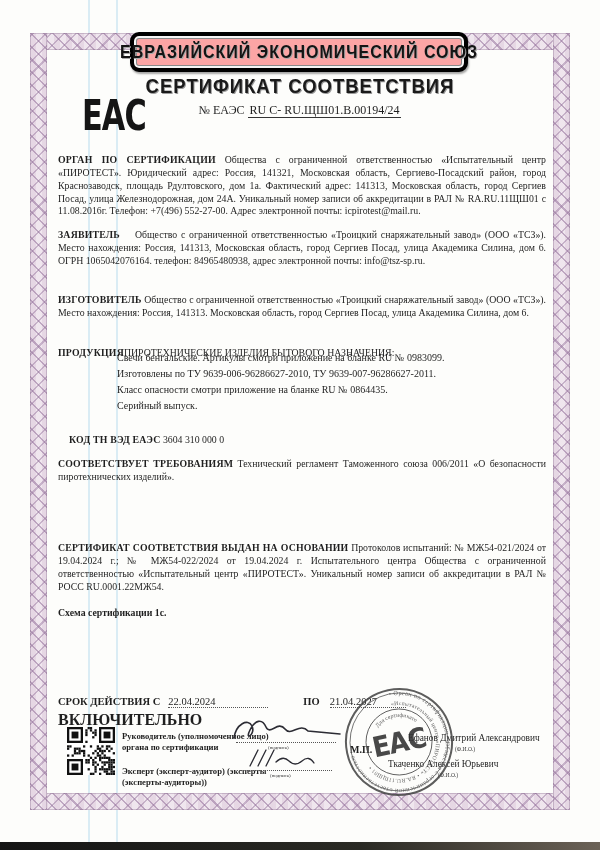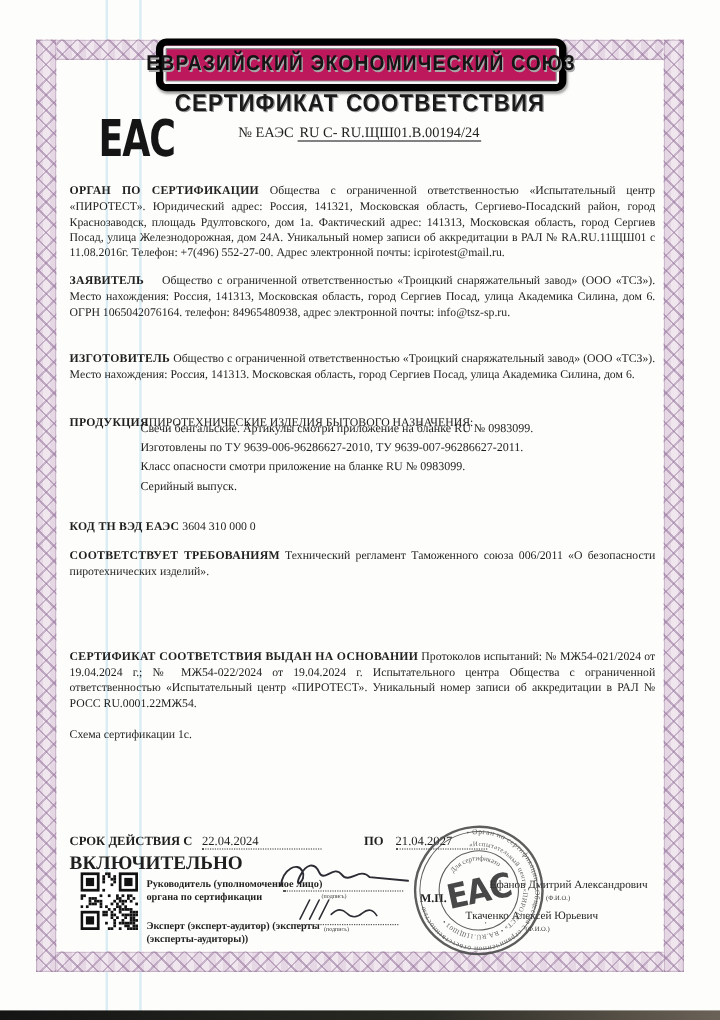--- a/index.html
+++ b/index.html
@@ -18,21 +18,21 @@
       repeating-linear-gradient(-45deg, rgba(151,117,158,0.45) 0 1.5px, transparent 1.5px 9px),
       repeating-linear-gradient(90deg, rgba(198,166,197,0.28) 0 6px, rgba(233,220,233,0.28) 6px 12px);
     box-shadow:inset 0 0 0 1px rgba(120,90,125,0.30);}
   .band-top{left:30px;top:33px;width:540px;height:17px;}
   .band-bottom{left:30px;top:793px;width:540px;height:17px;}
   .band-left{left:30px;top:33px;width:17px;height:777px;}
   .band-right{left:553px;top:33px;width:17px;height:777px;}
 
   
   .banner{position:absolute;left:130px;top:32px;width:330px;height:32px;
-    background:#be185d;border:6px solid #000000;border-radius:9px;
+    background:#fca5a5;border:4px solid #000000;border-radius:9px;
     box-shadow:inset 0 0 0 2px #f6f6f6, inset 0 0 0 3px #8a8a8a, 1px 2px 2px rgba(0,0,0,0.35);
     display:flex;align-items:center;justify-content:center;}
   .banner span{font-family:"Liberation Sans",sans-serif;font-weight:800;font-size:16px;
     letter-spacing:1px;color:#141414;text-shadow:1px 1px 0 #a8a8a8;transform:scaleY(1.12);white-space:nowrap;}
   .eac-logo{position:absolute;left:82px;top:90px;width:52px;height:46px;
     font-family:"DejaVu Sans",sans-serif;font-weight:800;font-size:33px;color:#151515;
     transform:scale(0.92,1.28);transform-origin:left top;letter-spacing:-1px;}
   .cert-title{position:absolute;left:100px;top:75px;width:400px;text-align:center;
     font-family:"Liberation Sans",sans-serif;font-weight:800;font-size:18.5px;letter-spacing:1px;
     color:#1a1a1a;text-shadow:1px 1px 0 #9a9a9a;transform:scaleY(1.1);}
@@ -44,24 +44,24 @@
 
   
   .sec{position:absolute;left:58px;width:488px;font-size:9.8px;line-height:12.9px;text-align:justify;}
   .sec b{font-weight:700;letter-spacing:0.2px;}
   .s-org{top:144px;}
   .s-app{top:219px;}
   .s-man{top:284px;}
   .s-prod{top:337px;}
   .prod-line{position:absolute;left:117px;width:400px;font-size:10px;}
   .pl0{top:352px;}.pl1{top:368px;}.pl2{top:384px;}.pl3{top:400px;}
-  .s-tnved{top:424px;}
+  .s-tnved{top:424px;margin-left:11px;}
   .s-comp{top:448px;}
   .s-basis{top:532px;}
-  .s-scheme{top:597px;text-align:left;}
+  .s-scheme{top:597px;text-align:left;font-weight:bold;}
   .s-add{top:645px;}
 
   
   .s-valid{position:absolute;left:58px;top:696px;width:488px;font-size:10.5px;}
   .s-valid b{font-weight:700;text-align:right;}
   .dotline{display:inline-block;border-bottom:1px dotted #555;text-align:left;font-size:10.5px;}
   .d1{width:100px;margin-left:8px;}
   .d2{width:76px;margin-left:10px;}
   .po{margin-left:35px;font-weight:700;}
   .incl{position:absolute;left:58px;top:711px;font-size:16px;font-weight:700;}
@@ -114,21 +114,21 @@
 
   <p class="sec s-org"><b>ОРГАН ПО СЕРТИФИКАЦИИ</b> <span>Общества с ограниченной ответственностью «Испытательный центр «ПИРОТЕСТ». Юридический адрес: Россия, 141321, Московская область, Сергиево-Посадский район, город Краснозаводск, площадь Рдултовского, дом 1а. Фактический адрес: 141313, Московская область, город Сергиев Посад, улица Железнодорожная, дом 24А. Уникальный номер записи об аккредитации в РАЛ № RA.RU.11ЩШ01 с 11.08.2016г. Телефон: +7(496) 552-27-00. Адрес электронной почты: icpirotest@mail.ru.</span></p>
 
   <p class="sec s-app"><b>ЗАЯВИТЕЛЬ</b>&nbsp;&nbsp;&nbsp; <span>Общество с ограниченной ответственностью «Троицкий снаряжательный завод» (ООО «ТСЗ»). Место нахождения: Россия, 141313, Московская область, город Сергиев Посад, улица Академика Силина, дом 6. ОГРН 1065042076164. телефон: 84965480938, адрес электронной почты: info@tsz-sp.ru.</span></p>
 
   <p class="sec s-man"><b>ИЗГОТОВИТЕЛЬ</b> <span>Общество с ограниченной ответственностью «Троицкий снаряжательный завод» (ООО «ТСЗ»). Место нахождения: Россия, 141313. Московская область, город Сергиев Посад, улица Академика Силина, дом 6.</span></p>
 
   <p class="sec s-prod"><b>ПРОДУКЦИЯ</b><span>ПИРОТЕХНИЧЕСКИЕ ИЗДЕЛИЯ БЫТОВОГО НАЗНАЧЕНИЯ:</span></p>
   <div class="prod-line pl0">Свечи бенгальские. Артикулы смотри приложение на бланке RU № 0983099.</div>
   <div class="prod-line pl1">Изготовлены по ТУ 9639-006-96286627-2010, ТУ 9639-007-96286627-2011.</div>
-  <div class="prod-line pl2">Класс опасности смотри приложение на бланке RU № 0983099.</div>
+  <div class="prod-line pl2">Класс опасности смотри приложение на бланке RU № 0864435.</div>
   <div class="prod-line pl3">Серийный выпуск.</div>
 
   <p class="sec s-tnved"><b>КОД ТН ВЭД ЕАЭС</b> <span>3604 310 000 0</span></p>
 
   <p class="sec s-comp"><b>СООТВЕТСТВУЕТ ТРЕБОВАНИЯМ</b> <span>Технический регламент Таможенного союза 006/2011 «О безопасности пиротехнических изделий».</span></p>
 
   <p class="sec s-basis"><b>СЕРТИФИКАТ СООТВЕТСТВИЯ ВЫДАН НА ОСНОВАНИИ</b> <span>Протоколов испытаний: № МЖ54-021/2024 от 19.04.2024 г.; № МЖ54-022/2024 от 19.04.2024 г. Испытательного центра Общества с ограниченной ответственностью «Испытательный центр «ПИРОТЕСТ». Уникальный номер записи об аккредитации в РАЛ № РОСС RU.0001.22МЖ54.</span></p>
   <p class="sec s-scheme">Схема сертификации 1с.</p>
 
 

